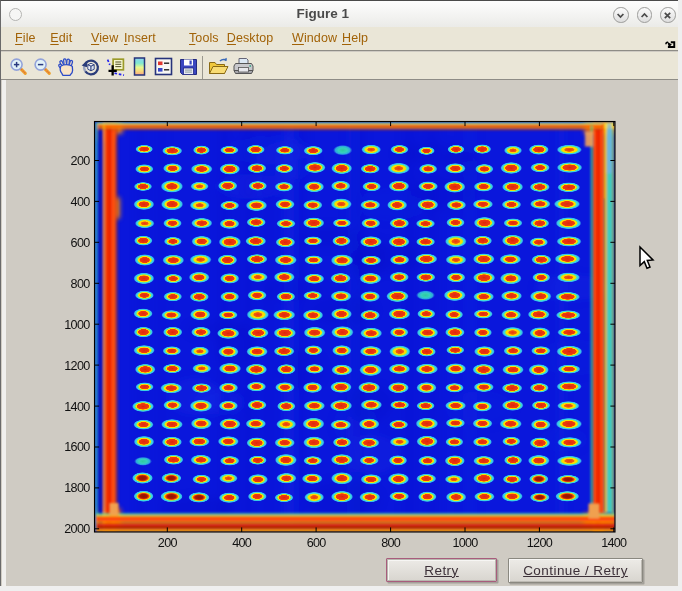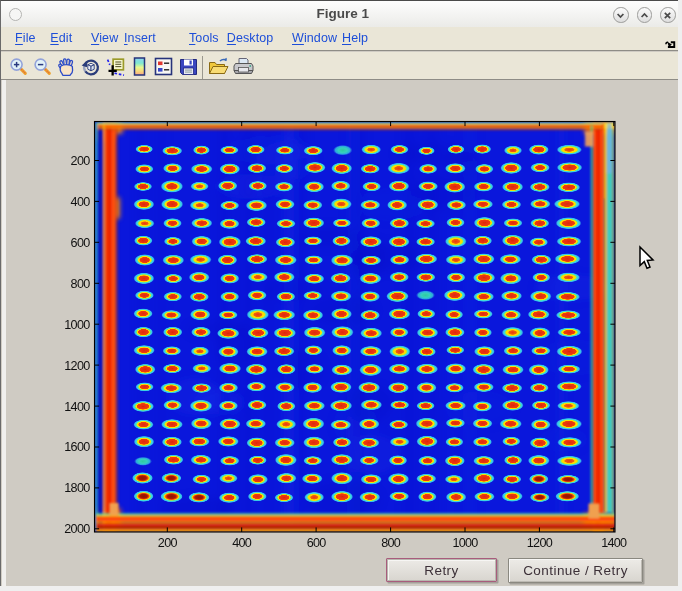--- a/index.html
+++ b/index.html
@@ -1,37 +1,37 @@
 <!DOCTYPE html>
 <html><head><meta charset="utf-8"><style>
 * {margin:0; padding:0; box-sizing:border-box}
 html,body {width:682px; height:591px; overflow:hidden; background:#efefef;
   font-family:"Liberation Sans",sans-serif;}
 #win {position:absolute; left:0; top:0; width:678px; height:586px;
   border-left:1px solid #6a6a6a; border-top:1px solid #4a4a4a; background:#cfcbc3;}
 #titlebar {position:absolute; left:0; top:0; width:677px; height:26px;
   background:linear-gradient(#fdfdfd,#ebebe8);}
 #title {position:absolute; left:0; top:0; width:643.5px; text-align:center; line-height:26px;
-  font-size:13.5px; font-weight:bold; color:#4a4a4a;margin-left:20px;}
+  font-size:13.5px; font-weight:bold; color:#4a4a4a;}
 .circ {position:absolute; border-radius:50%;}
 #menubar {position:absolute; left:0; top:26px; width:677px; height:24px;
   background:#eae6d7; border-bottom:1px solid #8e8c86;}
-.mi {position:absolute; top:4px; font-size:12.5px; color:#1d4ed8; letter-spacing:0.1px;}
+.mi {position:absolute; top:4px; font-size:12.5px; color:#a16207; letter-spacing:0.1px;}
 .mi u {text-decoration:underline; text-underline-offset:1.5px;}
 #toolbar {position:absolute; left:0; top:51px; width:677px; height:28px;
   background:#eae6d7; border-bottom:1px solid #8e8c86;}
 .ti {position:absolute; top:4px;}
 #undock {position:absolute; left:664px; top:34px;}
 #canvas {position:absolute; left:5px; top:79px; width:672px; height:506px; background:#cfcbc3;}
 #lstrip {position:absolute; left:1px; top:79px; width:4px; height:507px; background:#f0efed;}
 button {position:absolute; font-family:"Liberation Sans",sans-serif; font-size:13.5px;
   color:#3c3038; letter-spacing:0.45px;
   background:linear-gradient(#edebe7,#d8d5cf);
   border:1px solid #8a8880; border-radius:1px;
-  box-shadow:inset 1px 1px 0 #f7f6f4, inset -1px -1px 0 #bdbab3, 1.5px 1.5px 0 rgba(120,118,112,0.5);}
+  box-shadow:inset 1px 1px 0 #f7f6f4, inset -1px -1px 0 #bdbab3, 1.5px 1.5px 0 rgba(120,118,112,0.5);text-decoration:underline;}
 #retry {left:385px; top:557px; width:111px; height:24px; border:1px solid #a85c7c;
   box-shadow:inset 0 0 0 1px #b9b6af, inset 2px 2px 0 #f7f6f4, 1.5px 1.5px 0 rgba(120,118,112,0.5);}
 #cont  {left:507px; top:557px; width:135px; height:25px;}
 </style></head><body>
 <div id="win">
   <div id="titlebar">
     <div id="title">Figure 1</div>
     <div class="circ" style="left:8.2px;top:7px;width:13px;height:13px;border:1.5px solid #b4b4b2;background:#f6f6f5"></div>
     <div class="circ" style="left:612px;top:6px;width:15.5px;height:15.5px;border:1.2px solid #9c9c9a;background:linear-gradient(#fbfbfb,#dedede)">
       <svg width="13" height="13" viewBox="0 0 13 13">

